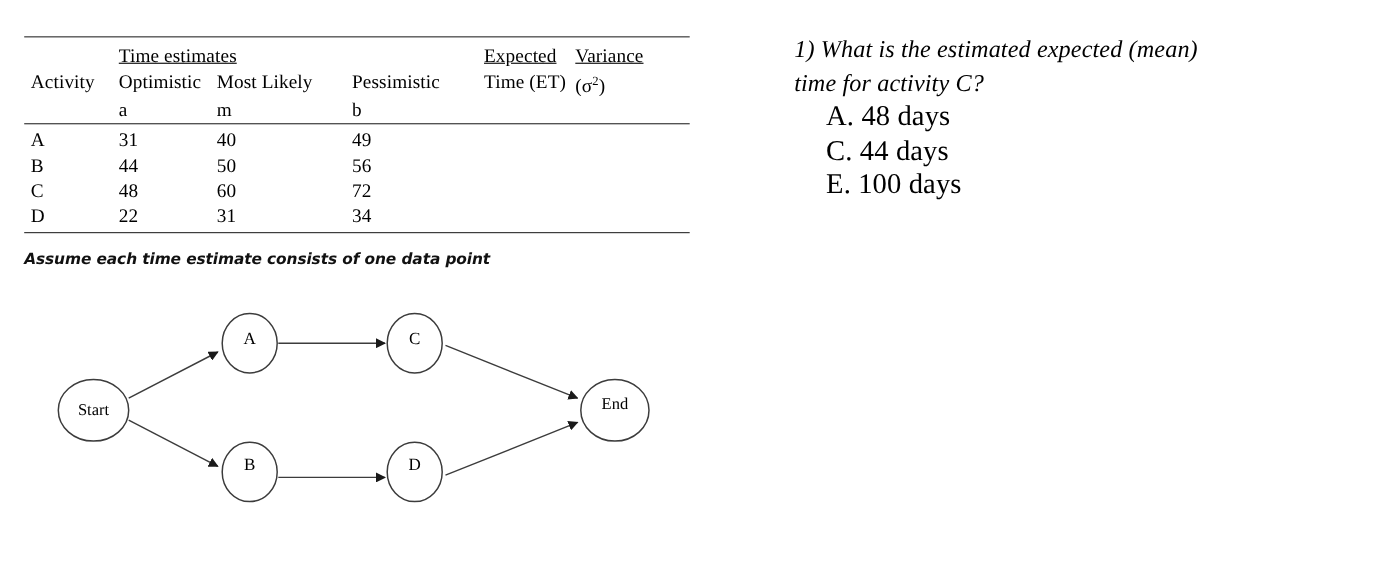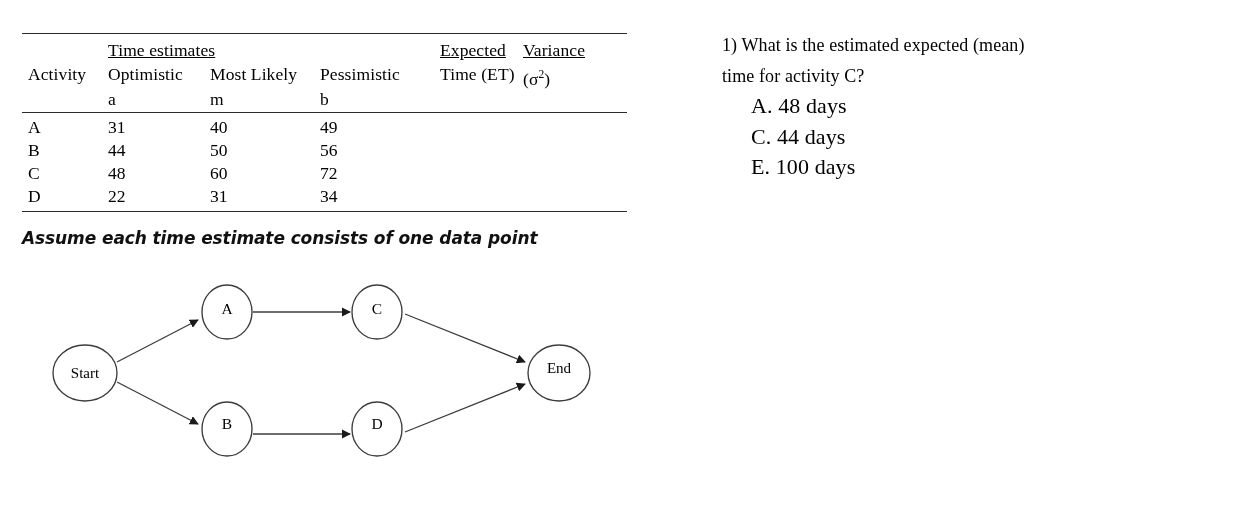--- a/index.html
+++ b/index.html
@@ -44,21 +44,21 @@
     position: absolute;
     font-size: 17.5px;
     line-height: 20px;
     white-space: nowrap;
     letter-spacing: 0.1px;
   }
 
   
   .c-act   { left: 6px; }
   .c-opt   { left: 86px; }
-  .c-ml    { left: 188px; }
+  .c-ml    { left: 175px; }
   .c-pess  { left: 298px; }
   .c-et    { left: 394px; margin-left: 24px; }
   .c-var   { left: 501px; }
 
   
   .hr1 { top: 6px; text-decoration: underline; }
   .hr2 { top: 30px; }
   .hr3 { top: 55px; }
 
   .sup { font-size: 11.5px; vertical-align: super; }
@@ -69,21 +69,21 @@
   .br2 { top: 50px; }
   .br3 { top: 73px; }
 
   .note {
     position: absolute;
     left: 22px;
     top: 228px;
     font-family: "DejaVu Sans", "Liberation Sans", sans-serif;
     font-style: italic;
     font-weight: 600;
-    font-size: 17px;
+    font-size: 14px;
     letter-spacing: -0.1px;
     color: #111111;
     white-space: nowrap;
   }
 
   
   #network-diagram {
     position: absolute;
     left: 20px;
     top: 262px;
@@ -112,27 +112,28 @@
   .edge-head { fill: #1a1a1a; }
 
   
   #question-panel {
     position: absolute;
     left: 722px;
     top: 30px;
     width: 500px;
   }
   .q-line {
-    font-size: 18px;
+    font-size: 22px;
     line-height: 30.5px;
     white-space: nowrap;
     letter-spacing: 0.1px;
+    font-style: italic;
   }
   .q-option {
-    font-size: 22px;
+    font-size: 26px;
     line-height: 30.5px;
     white-space: nowrap;
     padding-left: 29px;
     letter-spacing: 0.1px;
   }
 </style>
 </head>
 <body>
 
 <div id="pert-table">

